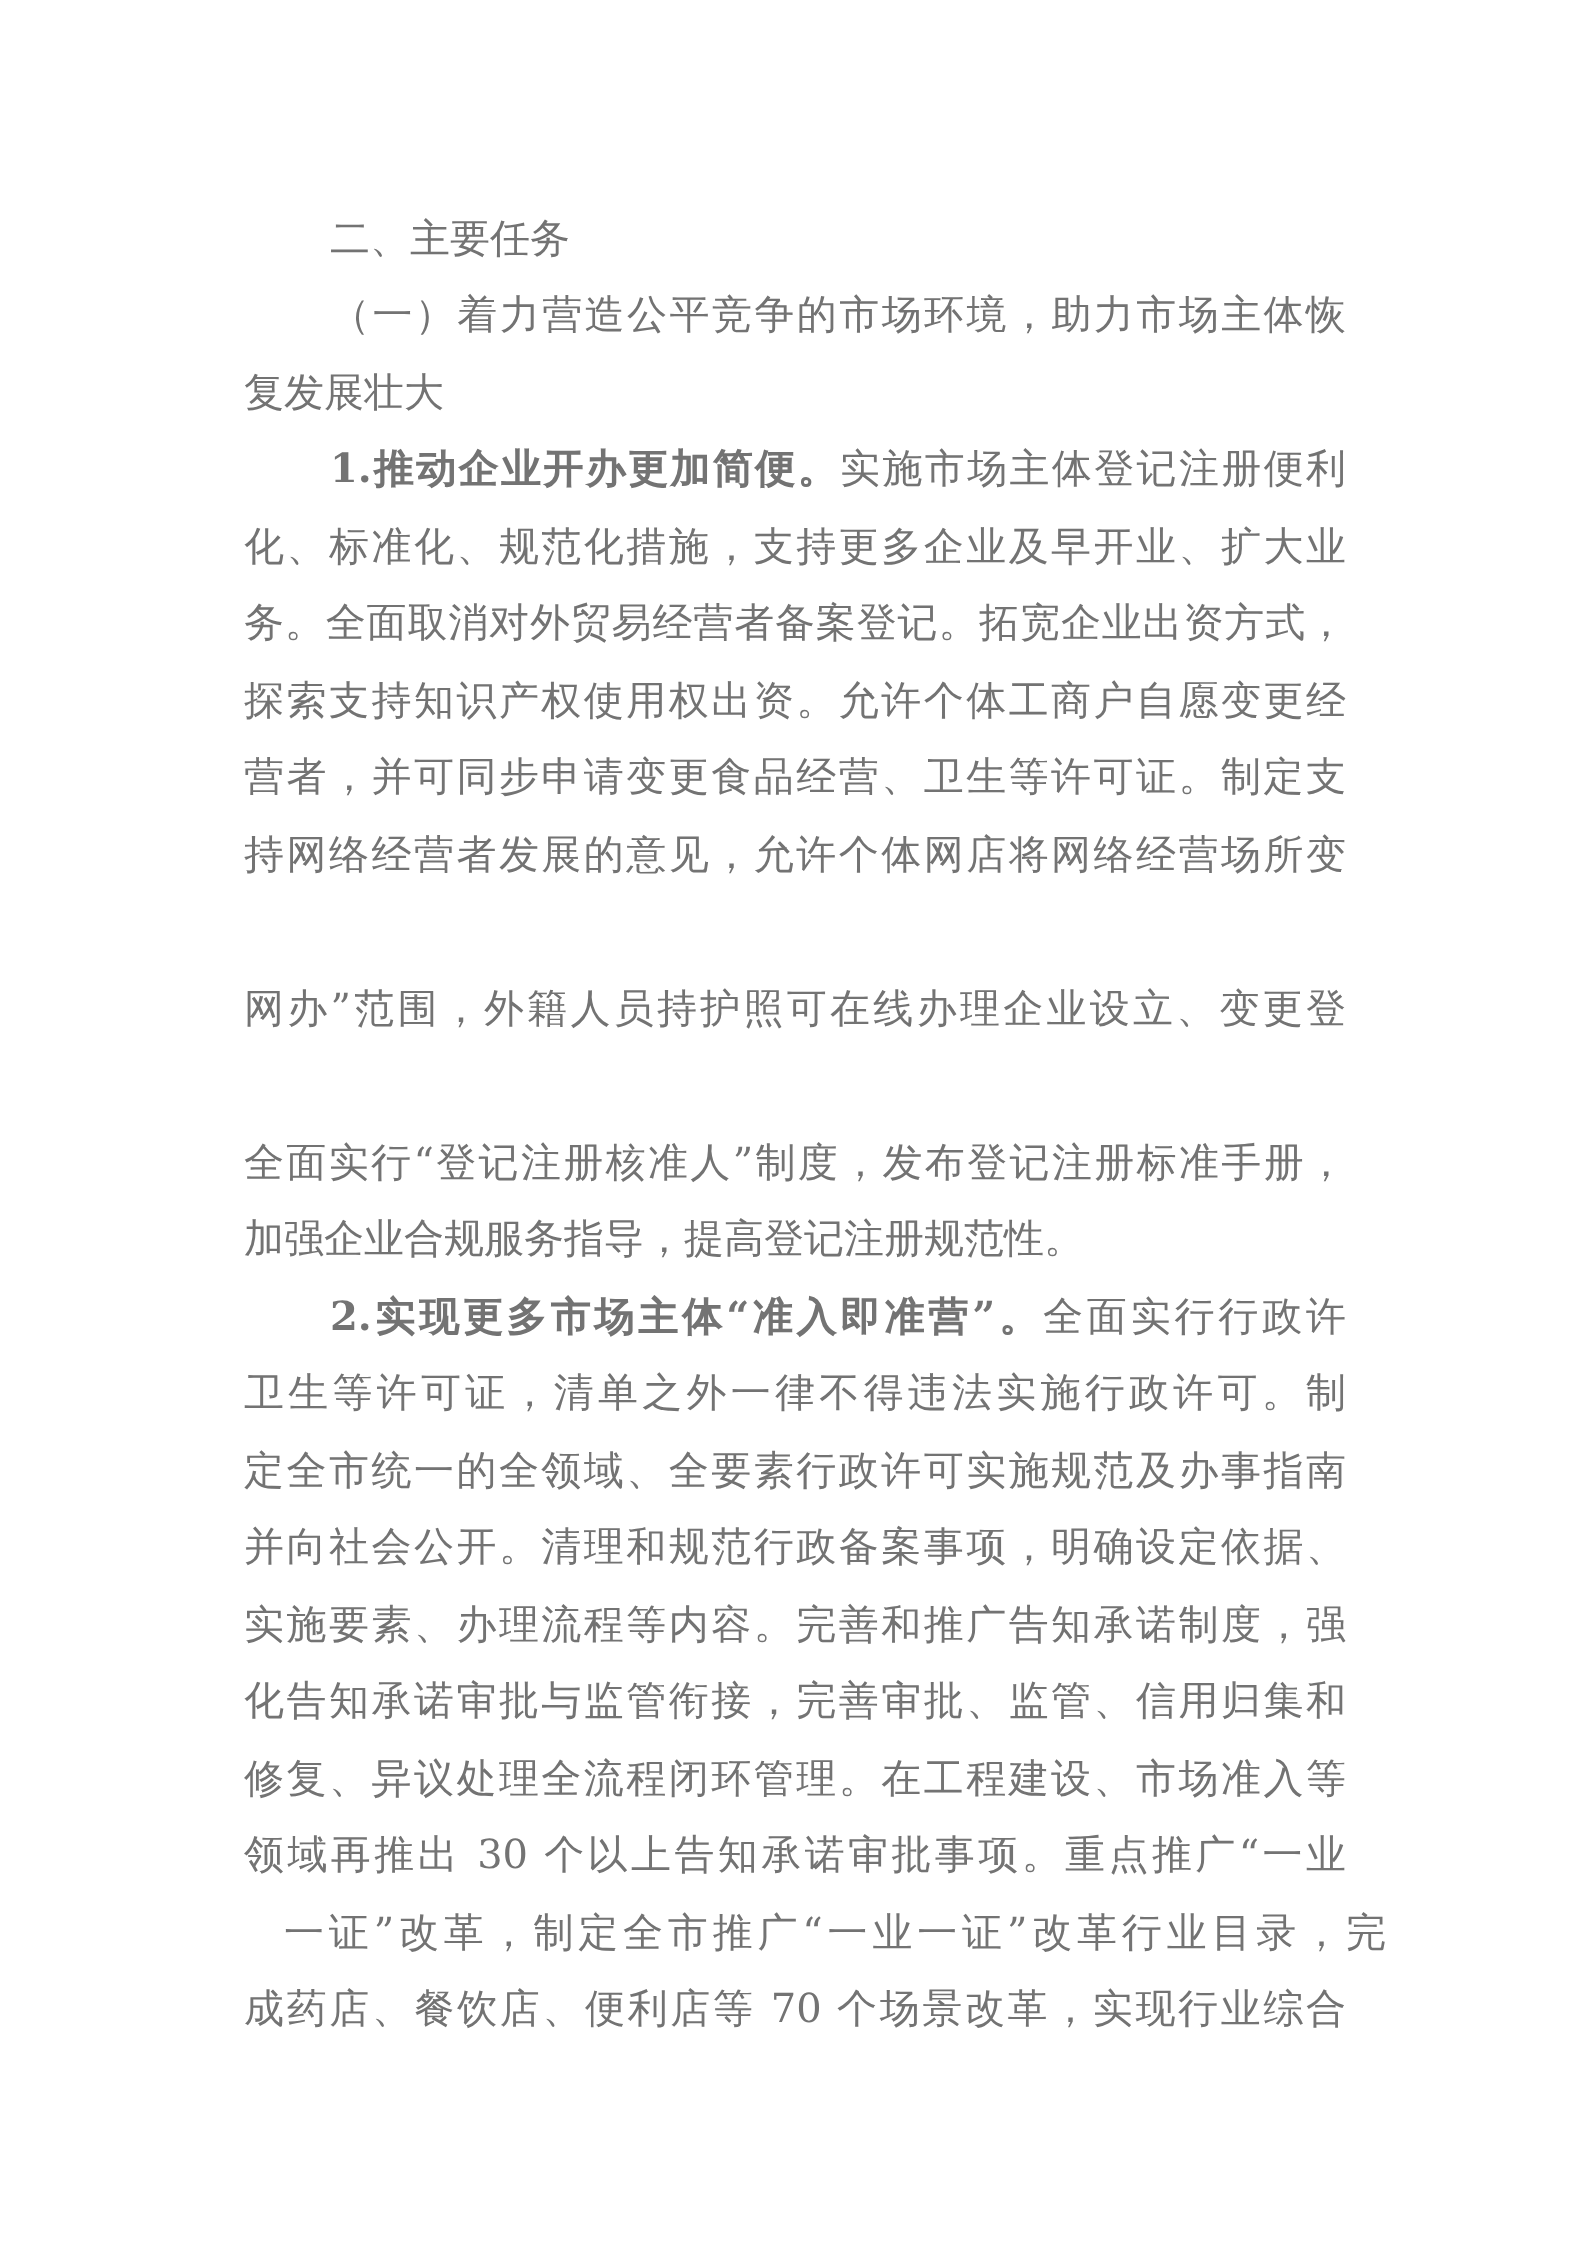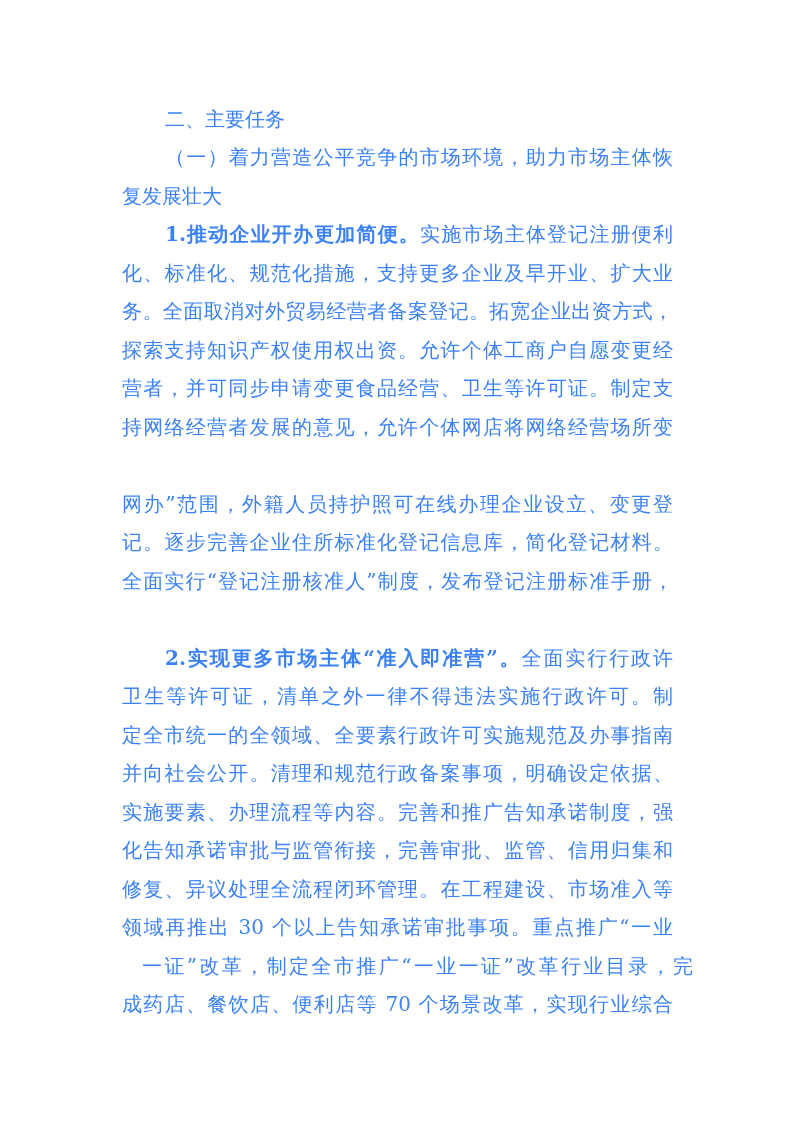--- a/index.html
+++ b/index.html
@@ -6,21 +6,21 @@
   body { width: 793px; height: 1122px; position: relative; overflow: hidden; }
   .page { position: absolute; left: 0; top: 0; width: 793px; height: 1122px; background: #fff; }
   .line {
     position: absolute;
     left: 122px;
     width: 551px;
     height: 30px;
     font-family: "DejaVu Serif", "Liberation Serif", serif;
     font-size: 20px;
     line-height: 30px;
-    color: #3b82f6;
+    color: #737373;
     white-space: nowrap;
     text-align: justify;
     text-align-last: justify;
     letter-spacing: 0;
   }
   .line.last { text-align-last: left; }
   .line.indent { left: 165px; width: 508px; }
   .heading {
     font-family: "DejaVu Sans", "Liberation Sans", sans-serif;
     font-size: 20px;
@@ -40,22 +40,22 @@
   <div class="line indent subheading" style="top:142px;">（一）着力营造公平竞争的市场环境，助力市场主体恢</div>
   <div class="line last" style="top:181px;">复发展壮大</div>
 
   <div class="line indent" style="top:219px;"><span class="bold">1.推动企业开办更加简便。</span><span>实施市场主体登记注册便利</span></div>
   <div class="line" style="top:258px;">化、标准化、规范化措施，支持更多企业及早开业、扩大业</div>
   <div class="line" style="top:296px;">务。全面取消对外贸易经营者备案登记。拓宽企业出资方式，</div>
   <div class="line" style="top:335px;">探索支持知识产权使用权出资。允许个体工商户自愿变更经</div>
   <div class="line" style="top:373px;">营者，并可同步申请变更食品经营、卫生等许可证。制定支</div>
   <div class="line" style="top:412px;">持网络经营者发展的意见，允许个体网店将网络经营场所变</div>
   <div class="line" style="top:489px;">网办”范围，外籍人员持护照可在线办理企业设立、变更登</div>
-  <div class="line" style="top:527px;">记。逐步完善企业住所标准化登记信息库，简化登记材料。</div>
   <div class="line" style="top:566px;">全面实行“登记注册核准人”制度，发布登记注册标准手册，</div>
+  <div class="line last" style="top:604px;">加强企业合规服务指导，提高登记注册规范性。</div>
 
   <div class="line indent" style="top:643px;"><span class="bold">2.实现更多市场主体“准入即准营”。</span><span>全面实行行政许</span></div>
   <div class="line" style="top:681px;">卫生等许可证，清单之外一律不得违法实施行政许可。制</div>
   <div class="line" style="top:720px;">定全市统一的全领域、全要素行政许可实施规范及办事指南</div>
   <div class="line" style="top:758px;">并向社会公开。清理和规范行政备案事项，明确设定依据、</div>
   <div class="line" style="top:797px;">实施要素、办理流程等内容。完善和推广告知承诺制度，强</div>
   <div class="line" style="top:835px;">化告知承诺审批与监管衔接，完善审批、监管、信用归集和</div>
   <div class="line" style="top:874px;">修复、异议处理全流程闭环管理。在工程建设、市场准入等</div>
   <div class="line" style="top:912px;">领域再推出 30 个以上告知承诺审批事项。重点推广“一业</div>
   <div class="line" style="top:951px;margin-left:20px;">一证”改革，制定全市推广“一业一证”改革行业目录，完</div>

